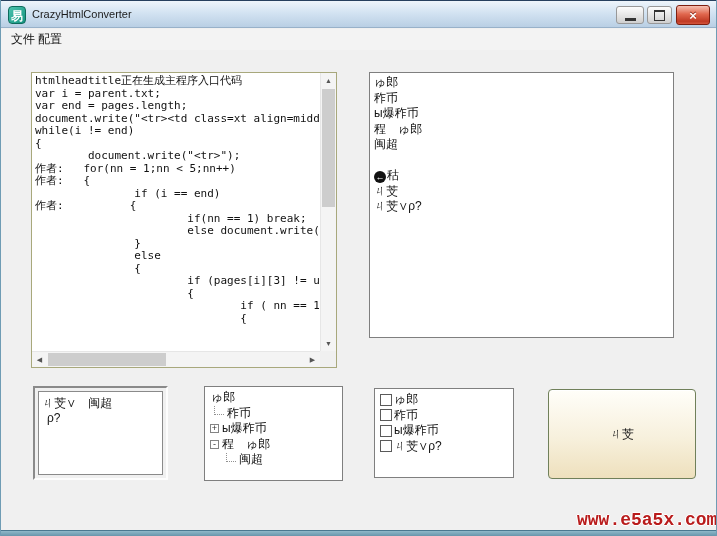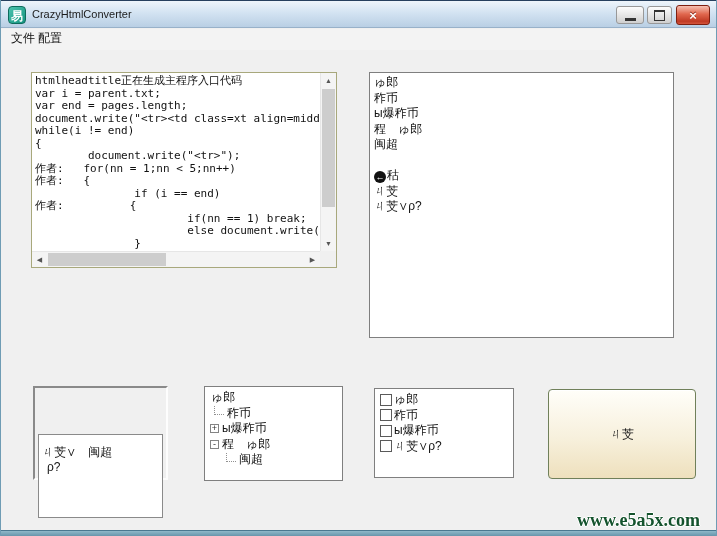--- a/index.html
+++ b/index.html
@@ -18,24 +18,24 @@
           border:1px solid #989898;background:linear-gradient(#fdfdfd,#e8e8e8 45%,#cfcfcf);
           display:flex;align-items:center;justify-content:center;}
   .btn-min{left:615px;width:28px;}
   .btn-max{left:646px;width:25px;}
   .btn-close{left:675px;top:4px;width:34px;height:20px;border:1px solid #7e1f10;
              background:linear-gradient(#f6c1b3,#e0674e 45%,#c03a24 85%,#d4553c);
              color:#fff;font-weight:bold;font-size:13px;text-shadow:0 -1px 0 #7e1f10;}
   .glyph-min{width:11px;height:3px;background:#333;margin-top:8px;}
   .glyph-max{width:9px;height:8px;border:1px solid #333;border-top-width:2px;background:transparent;}
   
-  .menubar{position:absolute;left:0;top:29px;right:0;height:21px;background:#f3f3f3;font-family:Liberation Mono, monospace;}
+  .menubar{position:absolute;left:0;top:29px;right:0;height:21px;background:#f3f3f3;}
   .menu-item{position:absolute;top:0;height:21px;line-height:21px;font-size:12px;color:#111;padding:0 6px;}
   
-  .code-area{position:absolute;left:30px;top:72px;width:306px;height:196px;background:#fff;
+  .code-area{position:absolute;left:30px;top:72px;width:306px;height:296px;background:#fff;
              border:1px solid #a8a87c;box-sizing:border-box;}
   .code-text{position:absolute;left:3px;top:2px;right:17px;bottom:17px;overflow:hidden;
              font-family:"DejaVu Sans Mono",monospace;font-size:11px;line-height:12.5px;
              white-space:pre;color:#111;}
   .vscroll{position:absolute;top:0;right:0;bottom:16px;width:16px;background:#f4f4f4;border-left:1px solid #e6e6e6;box-sizing:border-box;}
   .hscroll{position:absolute;left:0;right:16px;bottom:0;height:16px;background:#f4f4f4;border-top:1px solid #e6e6e6;box-sizing:border-box;}
   .sb-btn{position:absolute;display:flex;align-items:center;justify-content:center;
           font-size:7px;color:#555;background:#f4f4f4;}
   .sb-up{top:0;left:0;right:0;height:15px;}
   .sb-down{bottom:0;left:0;right:0;height:15px;}
@@ -48,21 +48,21 @@
   .out-list{position:absolute;left:368px;top:72px;width:305px;height:266px;background:#fff;
             border:1px solid #7f7f7f;box-sizing:border-box;padding:2px 4px;
             font-size:12px;line-height:15.5px;color:#111;}
   .out-row{height:15.5px;white-space:pre;}
   .back-circle{display:inline-block;width:12px;height:12px;border-radius:50%;background:#111;
                color:#fff;font-size:9px;line-height:12px;text-align:center;vertical-align:-1px;margin-right:1px;}
   
   .mini-list{position:absolute;left:32px;top:386px;width:135px;height:94px;box-sizing:border-box;
              border:2px solid;border-color:#8a8a8a #fdfdfd #fdfdfd #8a8a8a;background:#f0f0f0;padding:3px;}
   .mini-inner{width:100%;height:100%;box-sizing:border-box;background:#fff;border:1px solid #8a8a8a;
-              padding:10px 3px;font-size:12px;line-height:15px;color:#111;margin-top:43px;}
+              padding:4px 3px;font-size:12px;line-height:15px;color:#111;}
   .mini-line2{padding-left:5px;}
   .tree-panel{position:absolute;left:203px;top:386px;width:139px;height:95px;background:#fff;
               border:1px solid #7f7f7f;box-sizing:border-box;padding-top:3px;font-size:12px;color:#111;}
   .tree-row{height:15.5px;display:flex;align-items:center;}
   .tree-conn{display:inline-block;width:9px;height:8px;border-left:1px dotted #909090;
              border-bottom:1px dotted #909090;margin:0 3px 5px 9px;}
   .tree-conn.deep{margin-left:21px;}
   .tree-toggle{display:inline-block;width:9px;height:9px;box-sizing:border-box;border:1px solid #848484;
                background:#fff;font-size:9px;line-height:7px;text-align:center;margin:0 3px 0 5px;color:#333;}
   .tree-root{padding-left:6px;}
@@ -73,22 +73,22 @@
             background:#fff;margin:0 2px 0 3px;}
   .convert-btn{position:absolute;left:547px;top:389px;width:148px;height:90px;box-sizing:border-box;
                border:1px solid #70805a;border-radius:4px;
                background:linear-gradient(#fffef9,#f7f0dc 55%,#eee0bd);
                box-shadow:inset 0 1px 0 #ffffff;
                display:flex;align-items:center;justify-content:center;font-size:12px;color:#111;}
   
   .wm-name{position:absolute;left:558px;top:483px;font-family:"Liberation Serif",serif;
            font-size:25px;font-weight:bold;color:#3535cf;white-space:nowrap;
            text-shadow:-1px 0 #fff,1px 0 #fff,0 -1px #fff,0 1px #fff;}
-  .wm-url{position:absolute;left:576px;top:510px;font-family:Liberation Serif, serif;
-          font-size:18px;font-weight:bold;color:#14532d;white-space:nowrap;
+  .wm-url{position:absolute;left:576px;top:510px;font-family:Liberation Mono, monospace;
+          font-size:18px;font-weight:bold;color:#b91c1c;white-space:nowrap;
           text-shadow:-1px 0 #fff,1px 0 #fff,0 -1px #fff,0 1px #fff;}
   .bottom-strip{position:absolute;left:0;right:0;bottom:0;height:6px;
                 background:linear-gradient(#8fb8c9,#6795ab);border-top:1px solid #4a7890;box-sizing:border-box;}
 </style>
 </head>
 <body>
 
 <div class="window">
 
   <div class="titlebar">

